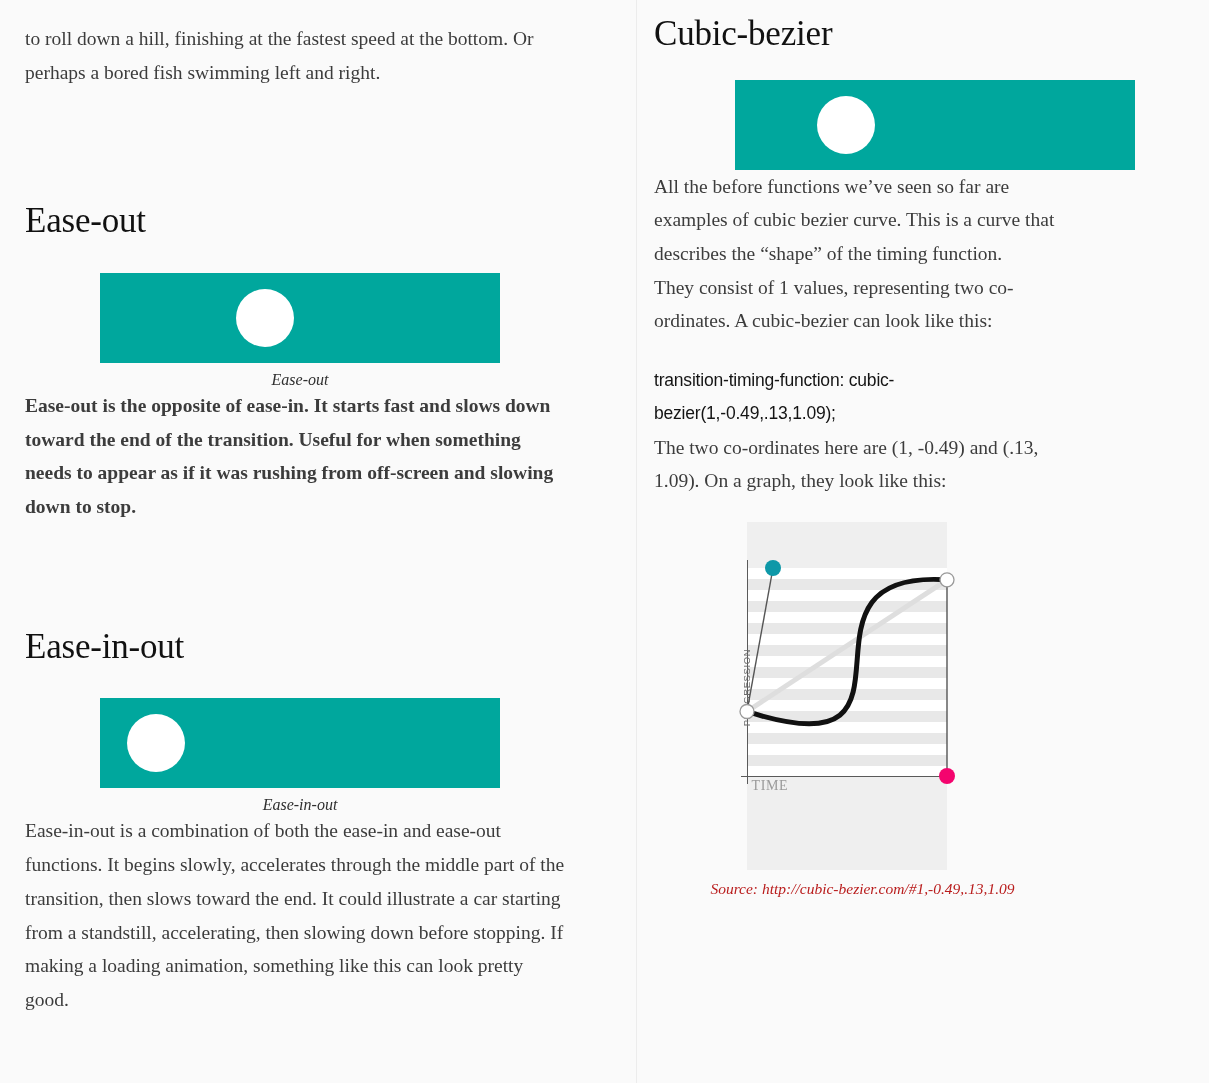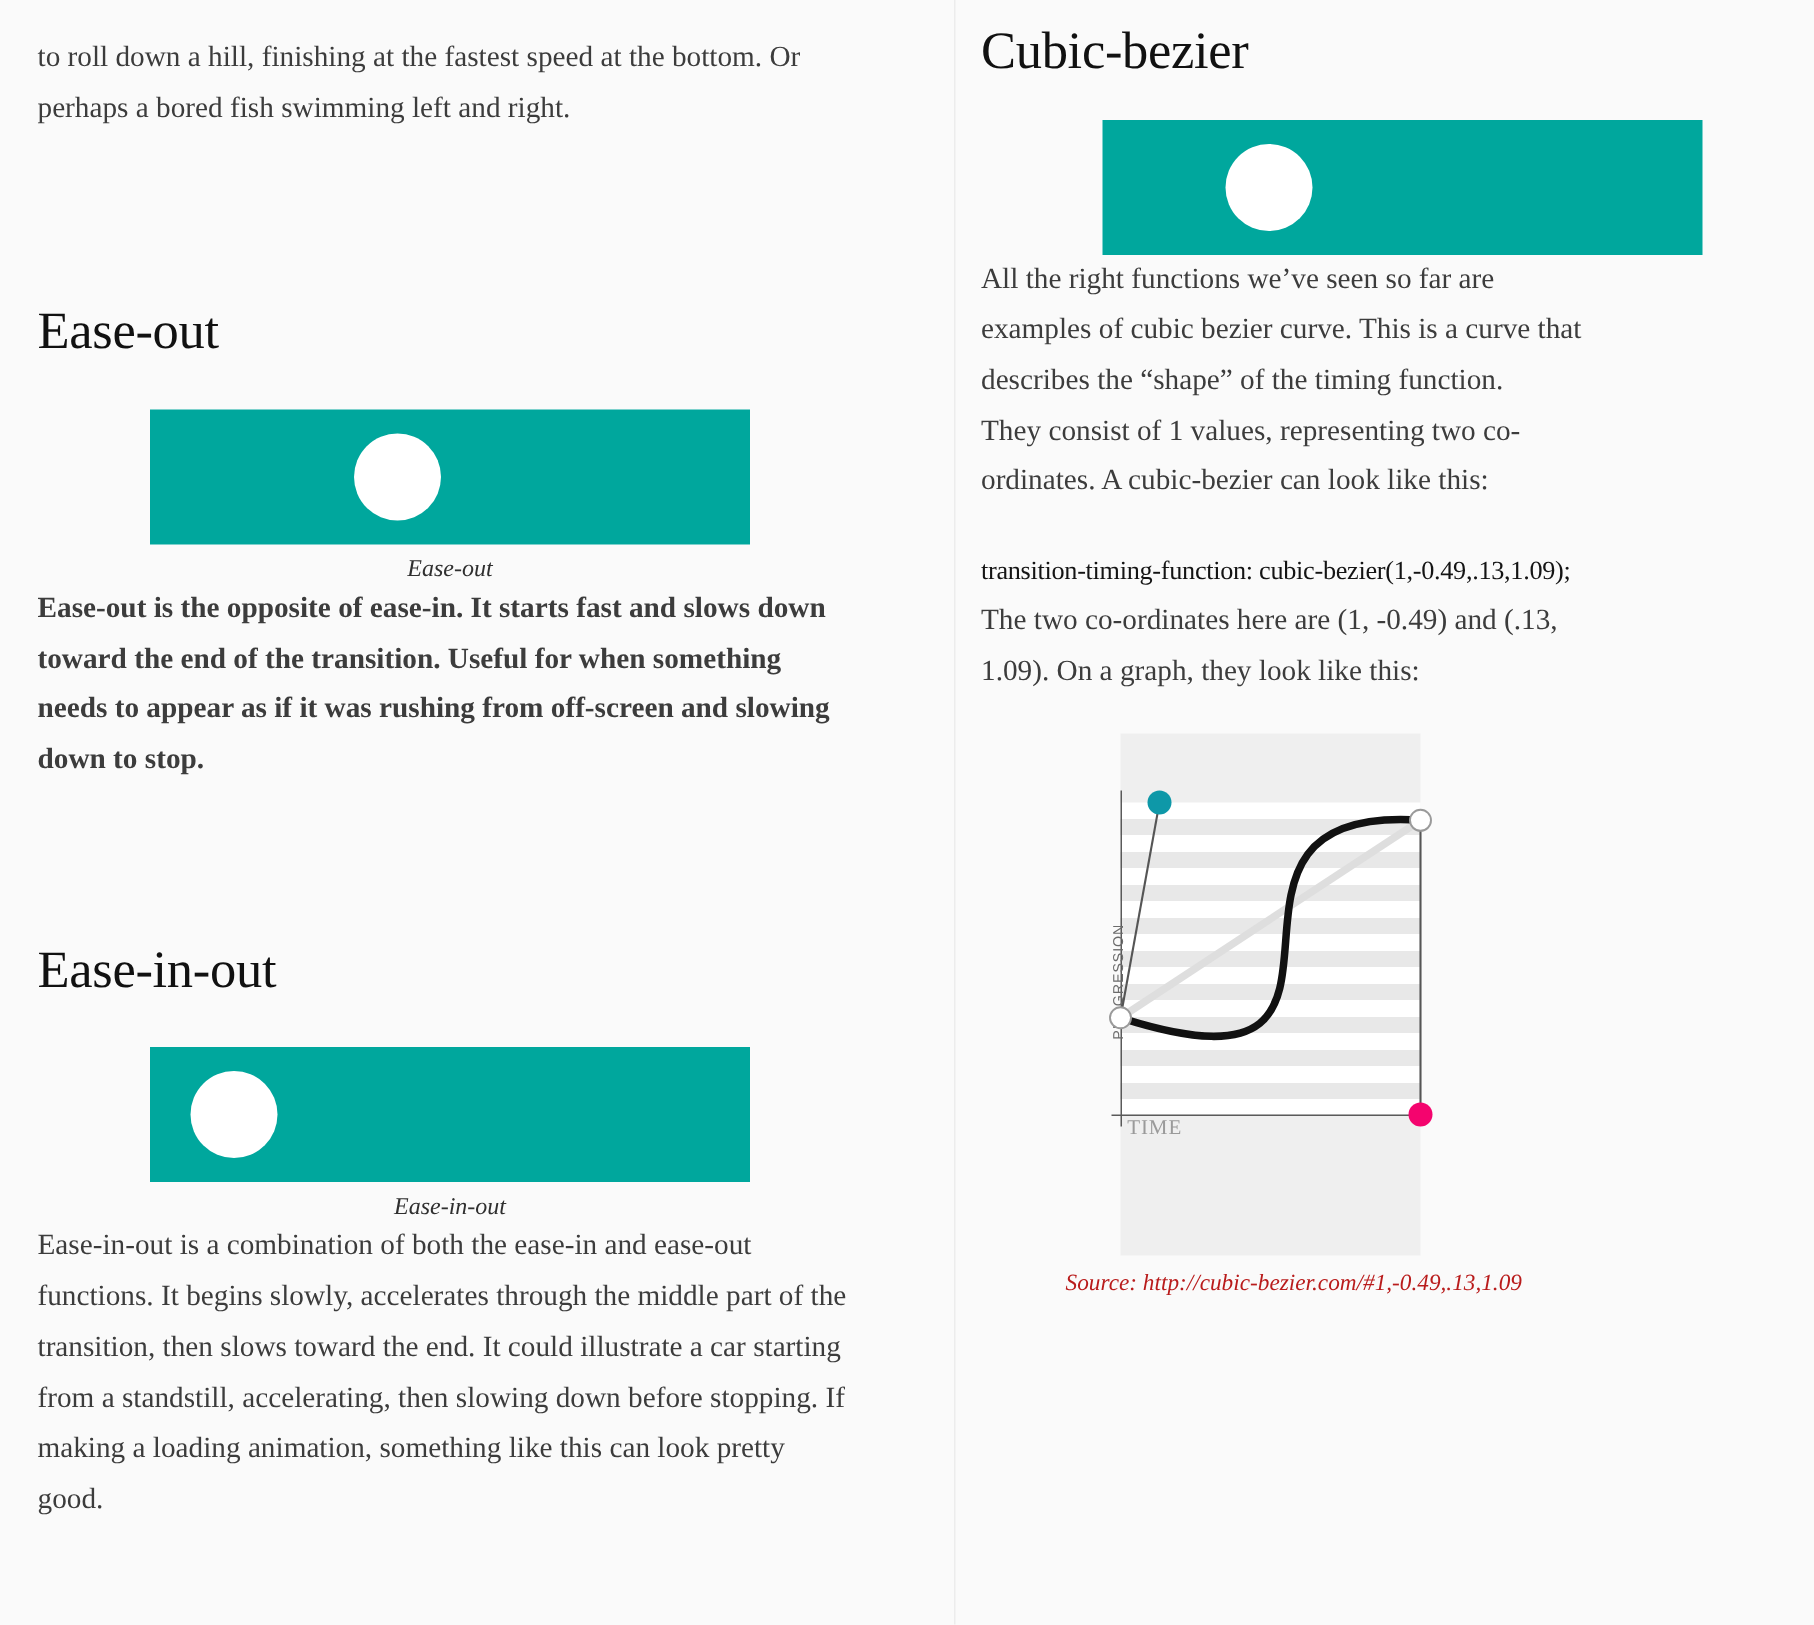--- a/index.html
+++ b/index.html
@@ -54,21 +54,21 @@
   .r-p4 { margin-top: 25px; }
 
   code.inline {
     font-family: "DejaVu Sans Mono", "Liberation Mono", monospace;
     font-size: 17px;
     color: #1b1b1b;
     letter-spacing: -0.3px;
   }
 
   pre.codeblock {
-    font-family: Liberation Serif, serif;
+    font-family: Liberation Sans, sans-serif;
     font-size: 17.5px;
     line-height: 1.9;
     color: #141414;
     margin: 26px 0 0 0;
     white-space: pre-wrap;
     word-break: break-word;
     letter-spacing: -0.2px;
   }
 
   
@@ -211,21 +211,21 @@
   <div class="col col-right">
 
     <h2 class="heading h-cubic">Cubic-bezier</h2>
 
     <div class="demo-wrap">
       <div class="demo-strip demo-right">
         <div class="ball ball-c"></div>
       </div>
     </div>
 
-    <p class="body r-p1">All the right functions we’ve seen so far are examples of cubic bezier curve. This is a curve that describes the “shape” of the timing function.</p>
+    <p class="body r-p1">All the before functions we’ve seen so far are examples of cubic bezier curve. This is a curve that describes the “shape” of the timing function.</p>
 
 
     <p class="body r-p3">They consist of 1 values, representing two co-ordinates. A cubic-bezier can look like this:</p>
 
     <pre class="codeblock">transition-timing-function: cubic-bezier(1,-0.49,.13,1.09);</pre>
 
     <p class="body r-p4">The two co-ordinates here are (1, -0.49) and (.13, 1.09). On a graph, they look like this:</p>
 
     <div class="graph-block">
       <div class="graph">

